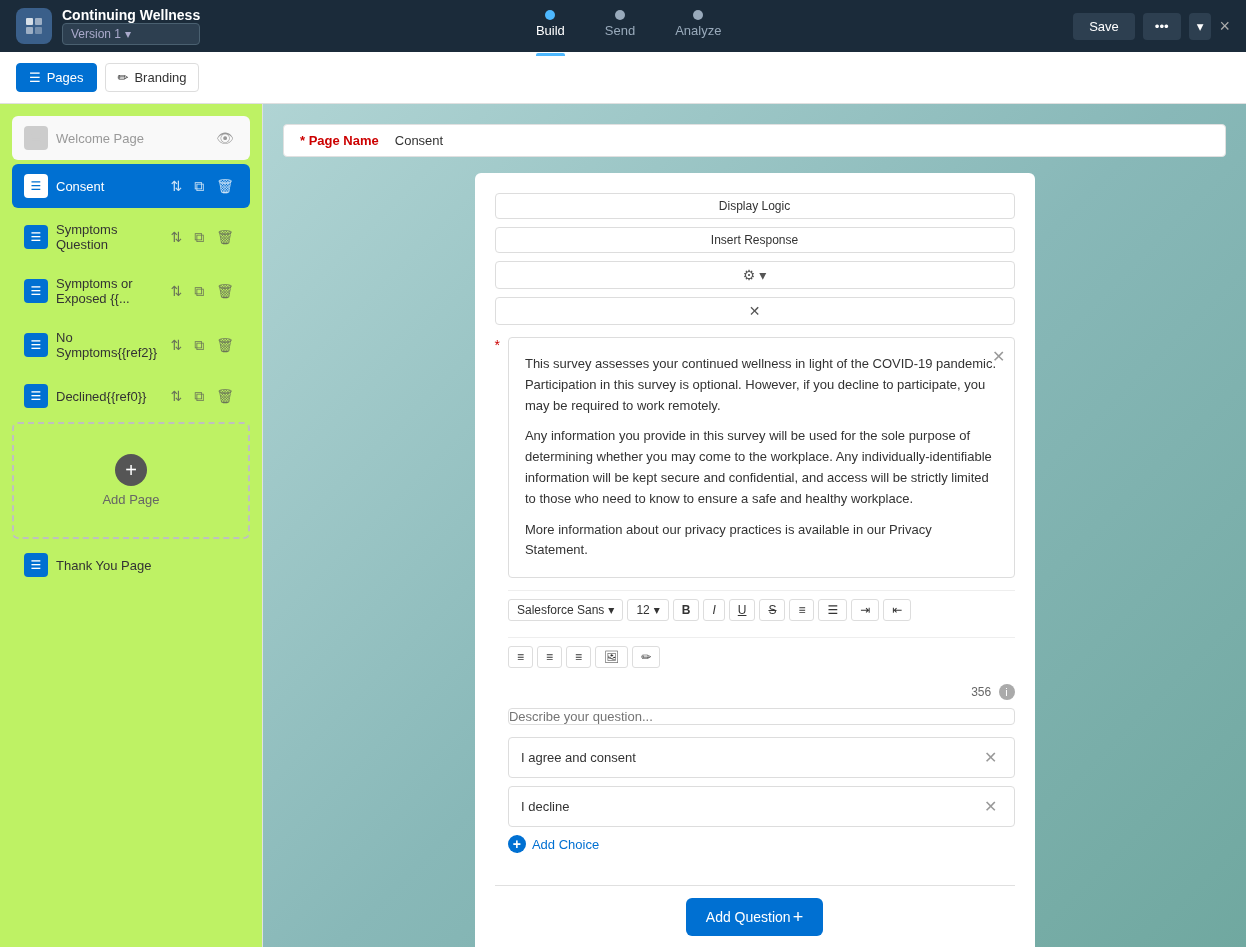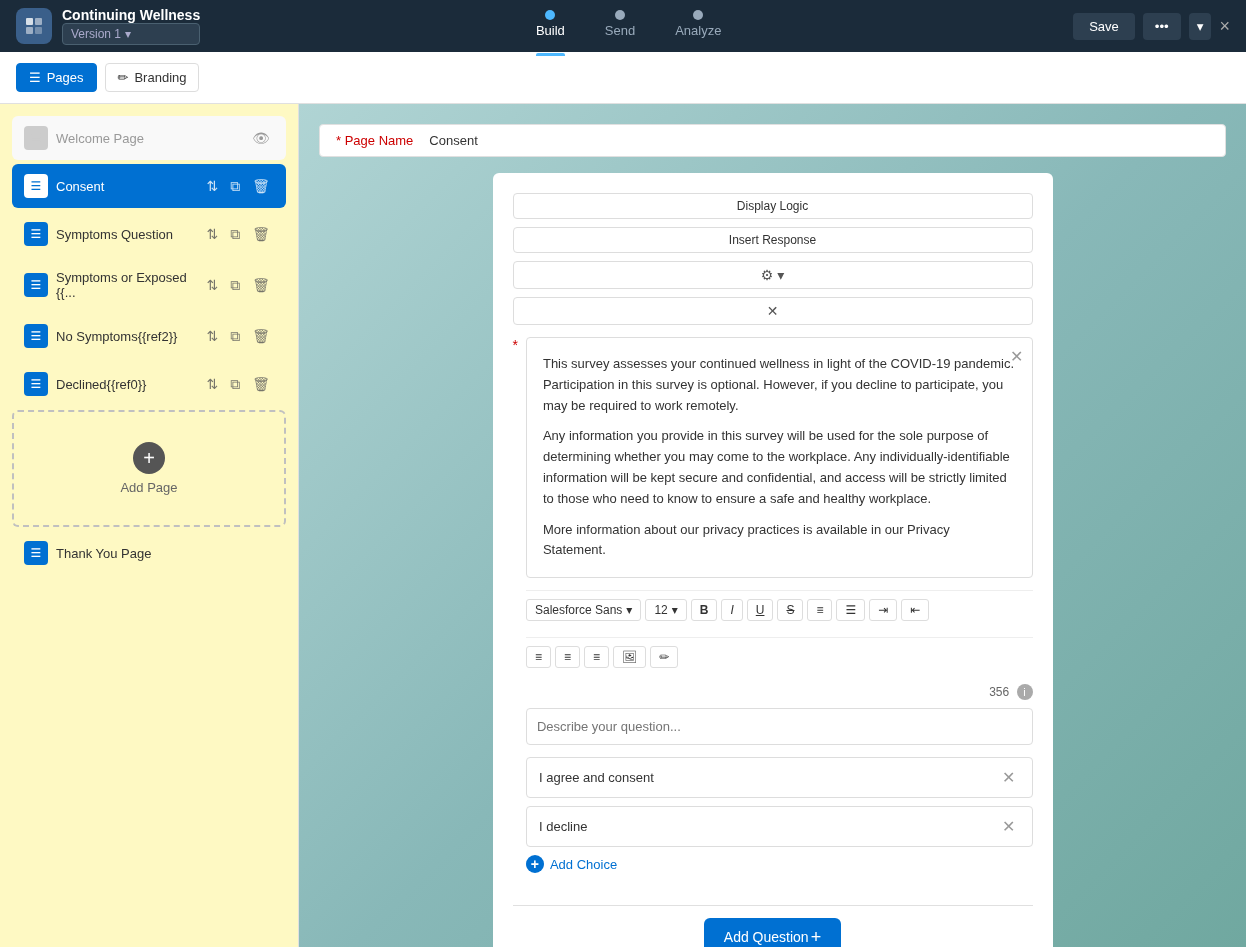--- a/index.html
+++ b/index.html
@@ -79,21 +79,21 @@
     .btn-activate {
       padding: 6px 16px; border: none; border-radius: 4px;
       color: white; background: #0070d2; cursor: pointer; font-size: 13px;
     }
 
     
     .main-layout { display: flex; height: calc(947px - 52px - 52px); }
 
     
     .sidebar {
-      width: 299px; background: #fef9c3; border-right: 1px solid #e0e0e0;
+      width: 263px; background: #bef264; border-right: 1px solid #e0e0e0;
       overflow-y: auto; flex-shrink: 0; padding: 12px;
     }
     .sidebar-item {
       display: flex; align-items: center; padding: 10px 12px;
       border-radius: 6px; cursor: pointer; margin-bottom: 4px;
       color: #333; position: relative;
     }
     .sidebar-item.active { background: #0070d2; color: white; }
     .sidebar-item.disabled { background: #f9f9f9; color: #999; }
     .sidebar-item-icon {
@@ -134,21 +134,21 @@
     
     .content-area {
       flex: 1; background: linear-gradient(135deg, #b0d4d4 0%, #88b8b8 50%, #70a8a0 100%);
       overflow-y: auto; padding: 20px;
     }
     .page-name-bar {
       background: white; border: 1px solid #e0e0e0; border-radius: 4px;
       padding: 8px 16px; display: flex; align-items: center; gap: 16px;
       margin-bottom: 16px;
     }
-    .page-name-label { color: #c00; font-size: 13px; font-weight: 400; }
+    .page-name-label { color: #c00; font-size: 13px; font-weight: 700; }
     .page-name-input {
       border: none; outline: none; font-size: 13px; flex: 1; color: #333;
     }
     .question-card {
       background: white; border-radius: 6px; padding: 20px;
       max-width: 560px; margin: 0 auto;
     }
     .question-toolbar {
       display: flex; justify-content: flex-end; gap: 8px; margin-bottom: 12px; flex-direction: column;
     }
@@ -183,21 +183,21 @@
     }
     .font-select {
       padding: 3px 8px; border: 1px solid #ddd; border-radius: 3px;
       font-size: 12px; cursor: pointer; background: white;
       display: flex; align-items: center; gap: 4px;
     }
     .char-count {
       text-align: right; font-size: 12px; color: #666; margin-bottom: 8px;
     }
     .question-desc-input {
-      width: 100%; border: 1px solid #ddd; border-radius: 4px; padding: 10px;
+      width: 100%; border: 1px solid #ddd; border-radius: 4px; 
       font-size: 13px; color: #999; outline: none; margin-bottom: 12px;
     }
     .choice-item {
       display: flex; align-items: center; border: 1px solid #ddd;
       border-radius: 4px; padding: 10px 12px; margin-bottom: 8px;
     }
     .choice-text { flex: 1; font-size: 13px; color: #333; }
     .choice-remove {
       background: transparent; border: none; cursor: pointer;
       color: #999; font-size: 16px; padding: 0 4px;

